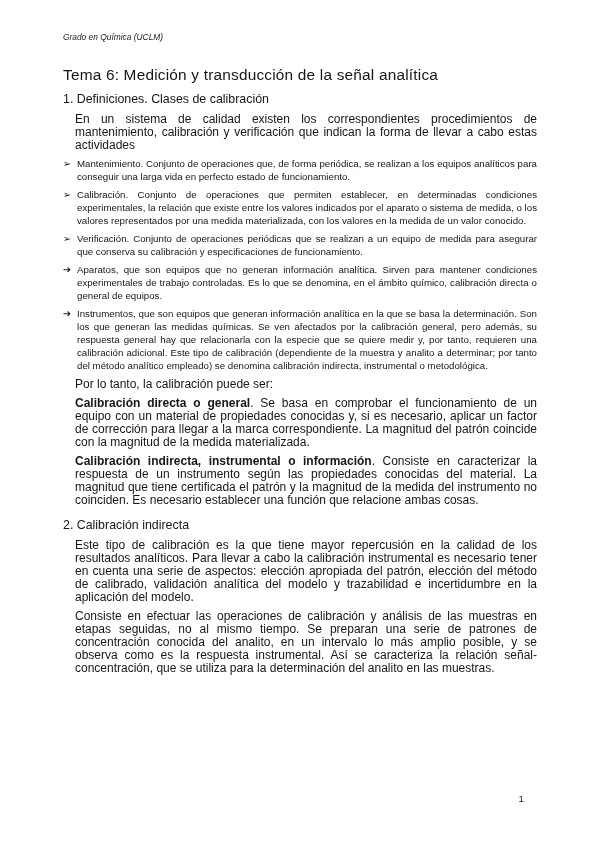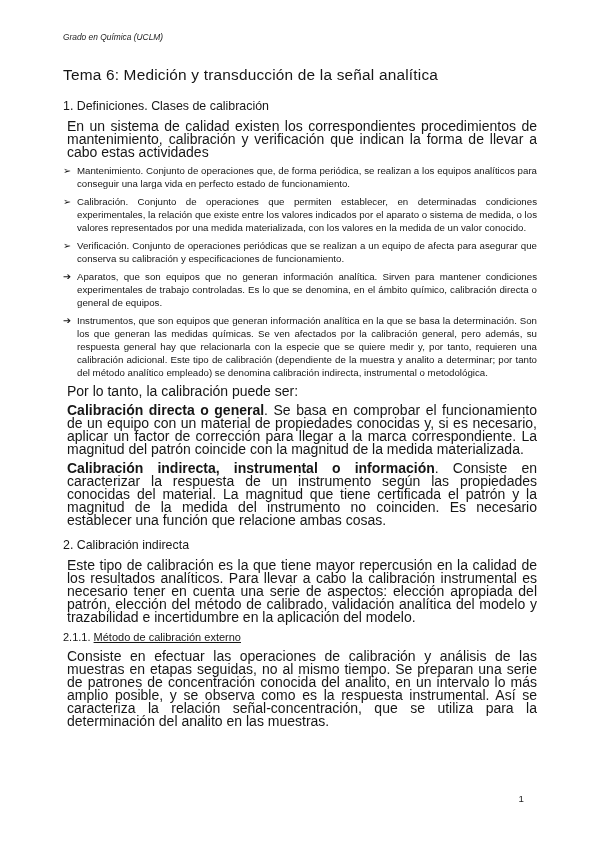--- a/index.html
+++ b/index.html
@@ -29,42 +29,42 @@
   .doc-title {
     font-size: 15.4px;
     font-weight: 400;
     letter-spacing: 0.2px;
     margin: 23px 0 0 0;
     line-height: 18px;
   }
   .h-section {
     font-size: 12.4px;
     font-weight: 400;
-    margin: 14px 0 0 0;
+    margin: 7px 0 0 0;
     line-height: 16px;
   }
   .h-section.s2 { margin-top: 10px; }
   .h-sub {
     font-size: 11px;
     font-weight: 700;
     margin: 9px 0 0 0;
     line-height: 14px;
   }
   .h-subsub {
     font-size: 11px;
     font-weight: 400;
     margin: 6px 0 0 0;
     line-height: 14px;
   }
   .h-subsub .underlined { text-decoration: underline; }
   p.body {
-    font-size: 14px;
+    font-size: 12px;
     line-height: 13px;
     text-align: justify;
-    margin: 6px 0 0 4px;
+    margin: 6px 0 0 12px;
   }
   .lead-bold { font-weight: 700; }
   .list { margin: 5px 0 0 0; }
   .li { display: flex; margin: 5px 0 0 0; }
   .li .marker {
     flex: 0 0 14px;
     width: 14px;
     font-size: 9.7px;
     line-height: 13px;
   }
@@ -101,21 +101,21 @@
     <div class="li">
       <span class="marker">➢</span>
       <span class="li-text">Mantenimiento. Conjunto de operaciones que, de forma periódica, se realizan a los equipos analíticos para conseguir una larga vida en perfecto estado de funcionamiento.</span>
     </div>
     <div class="li">
       <span class="marker">➢</span>
       <span class="li-text">Calibración. Conjunto de operaciones que permiten establecer, en determinadas condiciones experimentales, la relación que existe entre los valores indicados por el aparato o sistema de medida, o los valores representados por una medida materializada, con los valores en la medida de un valor conocido.</span>
     </div>
     <div class="li">
       <span class="marker">➢</span>
-      <span class="li-text">Verificación. Conjunto de operaciones periódicas que se realizan a un equipo de afecta para asegurar que conserva su calibración y especificaciones de funcionamiento.</span>
+      <span class="li-text">Verificación. Conjunto de operaciones periódicas que se realizan a un equipo de medida para asegurar que conserva su calibración y especificaciones de funcionamiento.</span>
     </div>
   </div>
 
 
   <div class="list">
     <div class="li">
       <span class="marker">➔</span>
       <span class="li-text">Aparatos, que son equipos que no generan información analítica. Sirven para mantener condiciones experimentales de trabajo controladas. Es lo que se denomina, en el ámbito químico, calibración directa o general de equipos.</span>
     </div>
     <div class="li">
@@ -128,20 +128,19 @@
 
   <p class="body"><span class="lead-bold">Calibración directa o general</span><span>. Se basa en comprobar el funcionamiento de un equipo con un material de propiedades conocidas y, si es necesario, aplicar un factor de corrección para llegar a la marca correspondiente. La magnitud del patrón coincide con la magnitud de la medida materializada.</span></p>
 
   <p class="body"><span class="lead-bold">Calibración indirecta, instrumental o información</span><span>. Consiste en caracterizar la respuesta de un instrumento según las propiedades conocidas del material. La magnitud que tiene certificada el patrón y la magnitud de la medida del instrumento no coinciden. Es necesario establecer una función que relacione ambas cosas.</span></p>
 
   <h2 class="h-section s2">2. Calibración indirecta</h2>
 
   <p class="body">Este tipo de calibración es la que tiene mayor repercusión en la calidad de los resultados analíticos. Para llevar a cabo la calibración instrumental es necesario tener en cuenta una serie de aspectos: elección apropiada del patrón, elección del método de calibrado, validación analítica del modelo y trazabilidad e incertidumbre en la aplicación del modelo.</p>
 
 
-  <h4 class="h-subsub"><span>2.1.1.</span> <span class="underlined">Método de calibración externo</span></h4>
 
   <p class="body">Consiste en efectuar las operaciones de calibración y análisis de las muestras en etapas seguidas, no al mismo tiempo. Se preparan una serie de patrones de concentración conocida del analito, en un intervalo lo más amplio posible, y se observa como es la respuesta instrumental. Así se caracteriza la relación señal-concentración, que se utiliza para la determinación del analito en las muestras.</p>
 
 
   <div class="page-number">1</div>
 
 </div>
 
 </body></html>

